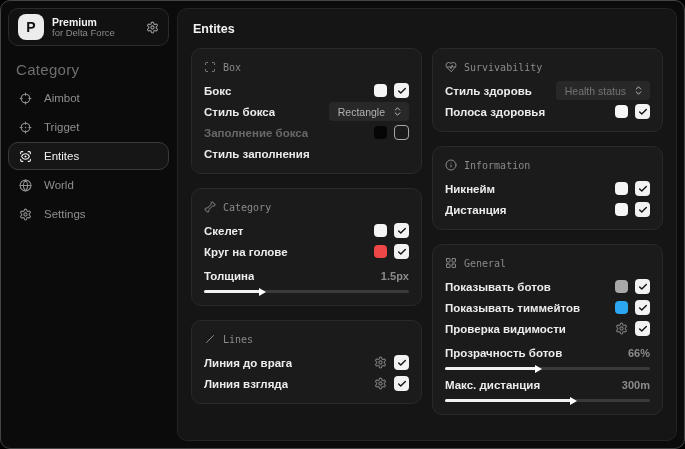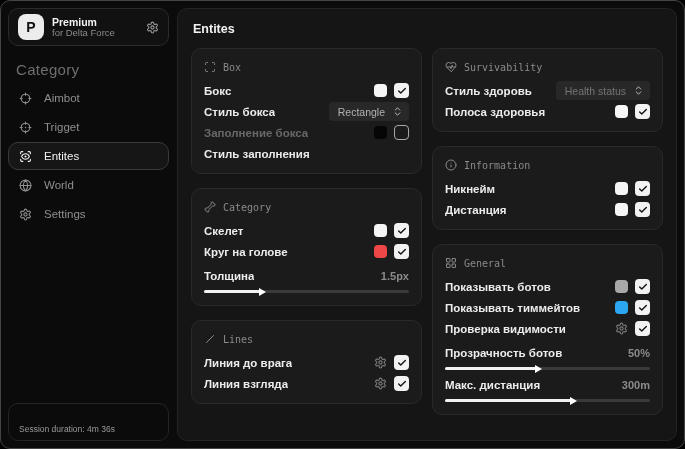--- a/index.html
+++ b/index.html
@@ -134,23 +134,20 @@
           <span class="icon">
             <svg viewBox="0 0 24 24" fill="none" stroke="currentColor" stroke-width="2" stroke-linecap="round" stroke-linejoin="round">
               <path d="M12.22 2h-.44a2 2 0 0 0-2 2v.18a2 2 0 0 1-1 1.73l-.43.25a2 2 0 0 1-2 0l-.15-.08a2 2 0 0 0-2.73.73l-.22.38a2 2 0 0 0 .73 2.73l.15.1a2 2 0 0 1 1 1.72v.51a2 2 0 0 1-1 1.74l-.15.09a2 2 0 0 0-.73 2.73l.22.38a2 2 0 0 0 2.73.73l.15-.08a2 2 0 0 1 2 0l.43.25a2 2 0 0 1 1 1.73V20a2 2 0 0 0 2 2h.44a2 2 0 0 0 2-2v-.18a2 2 0 0 1 1-1.73l.43-.25a2 2 0 0 1 2 0l.15.08a2 2 0 0 0 2.73-.73l.22-.39a2 2 0 0 0-.73-2.73l-.15-.08a2 2 0 0 1-1-1.74v-.5a2 2 0 0 1 1-1.74l.15-.09a2 2 0 0 0 .73-2.73l-.22-.38a2 2 0 0 0-2.73-.73l-.15.08a2 2 0 0 1-2 0l-.43-.25a2 2 0 0 1-1-1.73V4a2 2 0 0 0-2-2z"></path>
               <circle cx="12" cy="12" r="3"></circle>
             </svg>
           </span>
           <span>Settings</span>
         </div>
       </nav>
 
-    <div class="session">
-      <span>Session duration: 4m 36s</span>
-    </div>
   </aside>
 
   <main class="main">
     <div class="main-title">Entites</div>
     <div class="grid">
       <div class="col" id="col-0">
           <section class="card">
             <div class="card-header">
               <span class="icon">
                 <svg viewBox="0 0 24 24" fill="none" stroke="currentColor" stroke-width="2" stroke-linecap="round" stroke-linejoin="round">
@@ -400,21 +397,21 @@
                 <div class="checkbox">
                   <svg viewBox="0 0 24 24" fill="none" stroke="#141414" stroke-width="3.4" stroke-linecap="round" stroke-linejoin="round">
                     <path d="M20 6 9 17l-5-5"></path>
                   </svg>
                 </div>
               </div>
             </div>
             <div class="slider-block">
               <div class="slider-top">
                 <span class="row-label">Прозрачность ботов</span>
-                <span class="slider-value">50%</span>
+                <span class="slider-value">66%</span>
               </div>
               <div class="slider-track">
                 <div class="slider-fill" style="width: 45%;"></div>
                 <div class="slider-thumb" style="left: calc(45% - 2px);"></div>
               </div>
             </div>
             <div class="slider-block">
               <div class="slider-top">
                 <span class="row-label">Макс. дистанция</span>
                 <span class="slider-value">300m</span>

